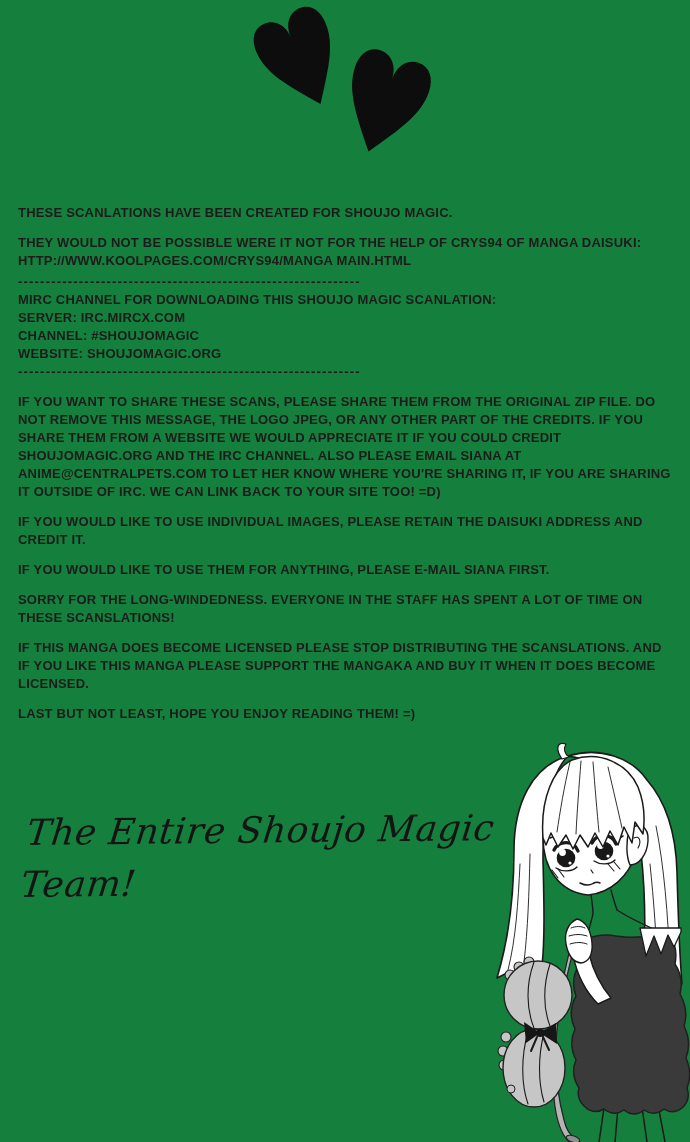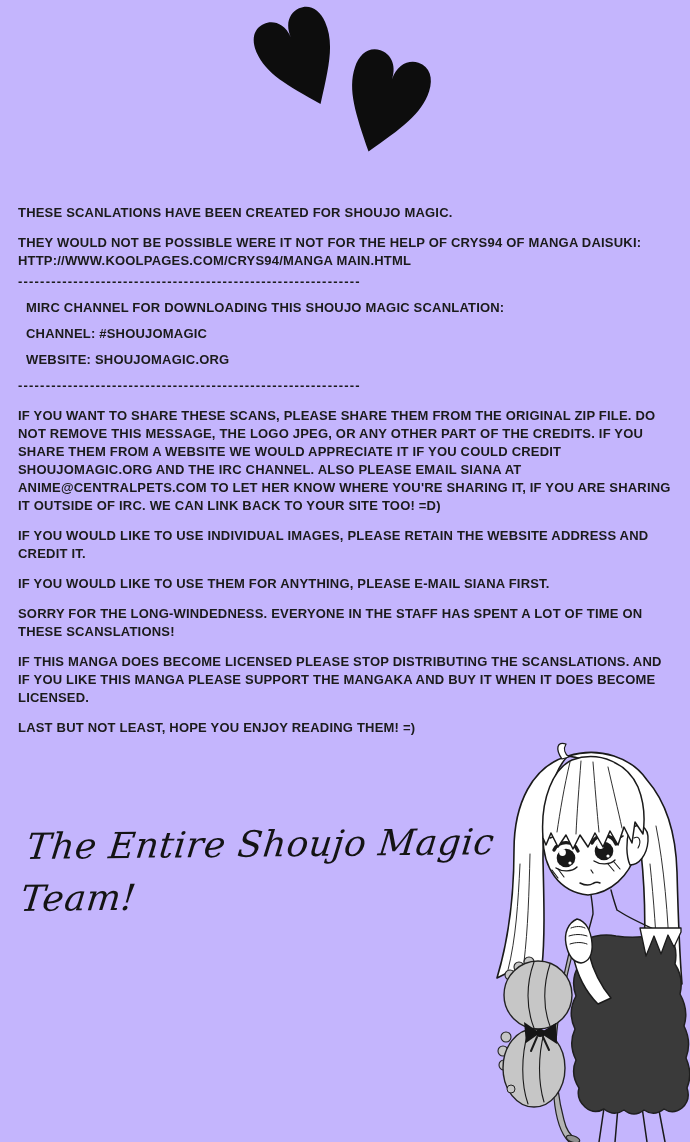--- a/index.html
+++ b/index.html
@@ -1,31 +1,31 @@
 <!DOCTYPE html>
 <html><head>
 <meta charset="utf-8">
 <style>
   html,body{margin:0;padding:0;background:#e8e8e8;}
   .page{
-    position:relative;width:690px;height:1142px;background:#c4b5fd;
+    position:relative;width:690px;height:1142px;background:#15803d;
     overflow:hidden;font-family:"Liberation Sans",sans-serif;color:#1b1b1b;text-decoration:underline;
   }
   .hearts{position:absolute;top:0;left:0;width:690px;height:210px;}
   .heart{position:absolute;}
   .heart1{left:258px;top:10px;width:86px;height:100px;transform:rotate(-24deg);}
   .heart2{left:338px;top:52px;width:92px;height:104px;transform:rotate(18deg);}
   .textcol{
     position:absolute;left:18px;top:204px;width:658px;
     font-size:13px;line-height:18px;font-weight:bold;letter-spacing:.2px;
   }
   .para{margin:0 0 12px 0;}
   .para.mb8{margin-bottom:3px;}
   .para.mt8{margin-top:8px;}
-  .block-line{margin:8px;}
+  .block-line{margin:0;}
   .divider{margin:0;white-space:nowrap;overflow:hidden;letter-spacing:1.2px;}
   .divider.mb12{margin-bottom:12px;}
   .signature{
     margin-top:84px;font-family:"DejaVu Serif",serif;font-style:italic;font-weight:normal;
     font-size:36px;line-height:52px;letter-spacing:.5px;color:#141414;
     transform:skewX(-7deg) rotate(-.6deg);transform-origin:left bottom;width:520px;
   }
   .girl{position:absolute;left:480px;top:742px;width:210px;height:400px;}
   svg .ln{fill:none;stroke:#1a1a1a;stroke-linecap:round;}
 </style>
@@ -42,26 +42,27 @@
       <path d="M40 26 C40 10 30 2 20 2 C8 2 1 12 1 26 C1 50 16 70 40 102 C64 70 79 50 79 26 C79 12 72 2 60 2 C50 2 40 10 40 26 Z" fill="#0d0d0d"></path>
     </svg>
   </div>
 
   <div class="textcol">
     <p class="para">THESE SCANLATIONS HAVE BEEN CREATED FOR SHOUJO MAGIC.</p>
     <p class="para mb8">THEY WOULD NOT BE POSSIBLE WERE IT NOT FOR THE HELP OF CRYS94 OF MANGA DAISUKI: HTTP://WWW.KOOLPAGES.COM/CRYS94/MANGA MAIN.HTML</p>
 
     <p class="divider">--------------------------------------------------------------</p>
     <p class="block-line">MIRC CHANNEL FOR DOWNLOADING THIS SHOUJO MAGIC SCANLATION:</p>
+    <p class="block-line">SERVER: IRC.MIRCX.COM</p>
     <p class="block-line">CHANNEL: #SHOUJOMAGIC</p>
     <p class="block-line">WEBSITE: SHOUJOMAGIC.ORG</p>
     <p class="divider mb12">--------------------------------------------------------------</p>
 
     <p class="para">IF YOU WANT TO SHARE THESE SCANS, PLEASE SHARE THEM FROM THE ORIGINAL ZIP FILE. DO NOT REMOVE THIS MESSAGE, THE LOGO JPEG, OR ANY OTHER PART OF THE CREDITS. IF YOU SHARE THEM FROM A WEBSITE WE WOULD APPRECIATE IT IF YOU COULD CREDIT SHOUJOMAGIC.ORG AND THE IRC CHANNEL. ALSO PLEASE EMAIL SIANA AT ANIME@CENTRALPETS.COM TO LET HER KNOW WHERE YOU'RE SHARING IT, IF YOU ARE SHARING IT OUTSIDE OF IRC. WE CAN LINK BACK TO YOUR SITE TOO! =D)</p>
-    <p class="para">IF YOU WOULD LIKE TO USE INDIVIDUAL IMAGES, PLEASE RETAIN THE WEBSITE ADDRESS AND CREDIT IT.</p>
+    <p class="para">IF YOU WOULD LIKE TO USE INDIVIDUAL IMAGES, PLEASE RETAIN THE DAISUKI ADDRESS AND CREDIT IT.</p>
     <p class="para">IF YOU WOULD LIKE TO USE THEM FOR ANYTHING, PLEASE E-MAIL SIANA FIRST.</p>
     <p class="para">SORRY FOR THE LONG-WINDEDNESS. EVERYONE IN THE STAFF HAS SPENT A LOT OF TIME ON THESE SCANSLATIONS!</p>
     <p class="para">IF THIS MANGA DOES BECOME LICENSED PLEASE STOP DISTRIBUTING THE SCANSLATIONS. AND IF YOU LIKE THIS MANGA PLEASE SUPPORT THE MANGAKA AND BUY IT WHEN IT DOES BECOME LICENSED.</p>
     <p class="para mt8">LAST BUT NOT LEAST, HOPE YOU ENJOY READING THEM! =)</p>
 
     <div class="signature">The Entire Shoujo Magic Team!</div>
   </div>
 
   <svg class="girl" viewBox="0 0 210 400" stroke-linejoin="round">
 

